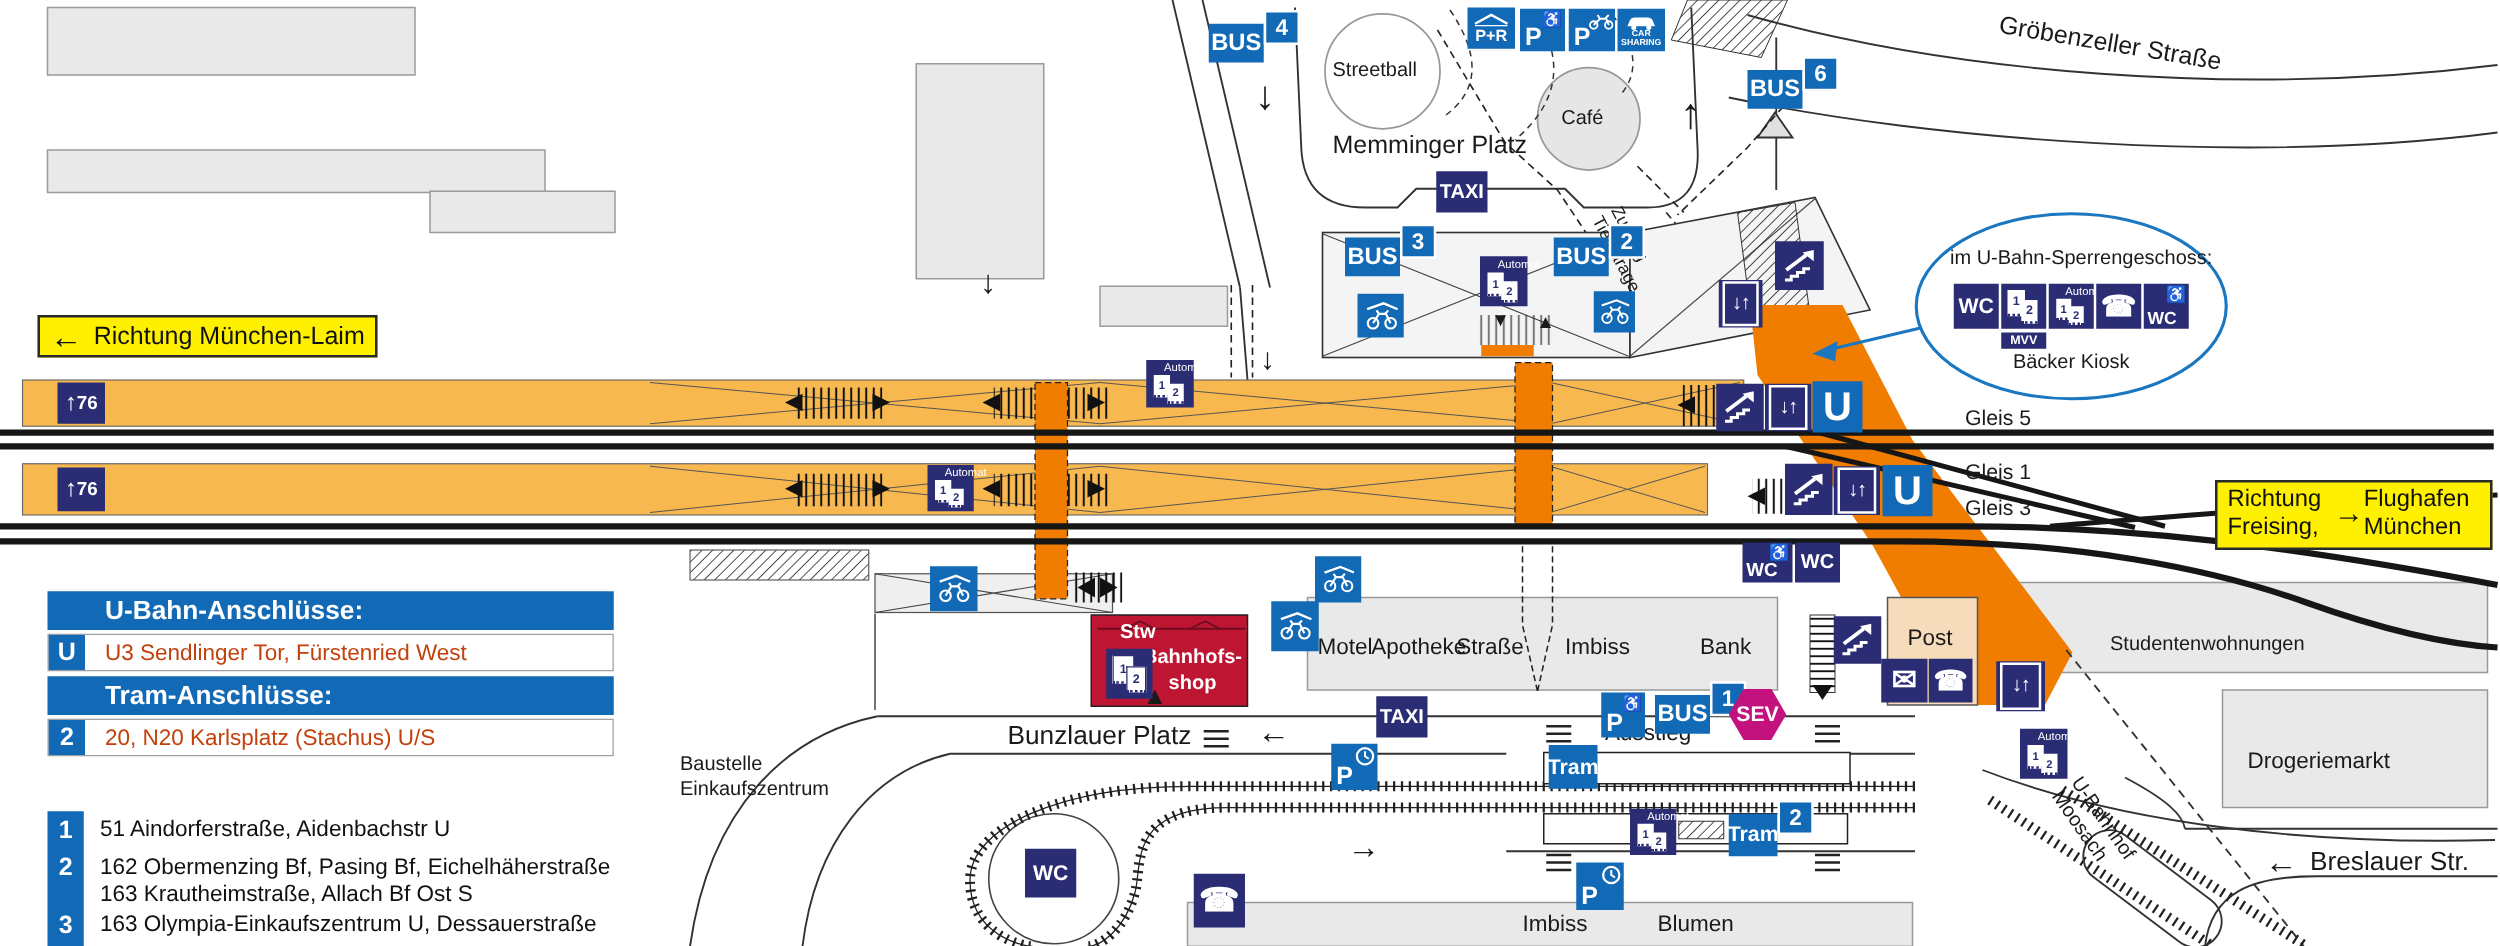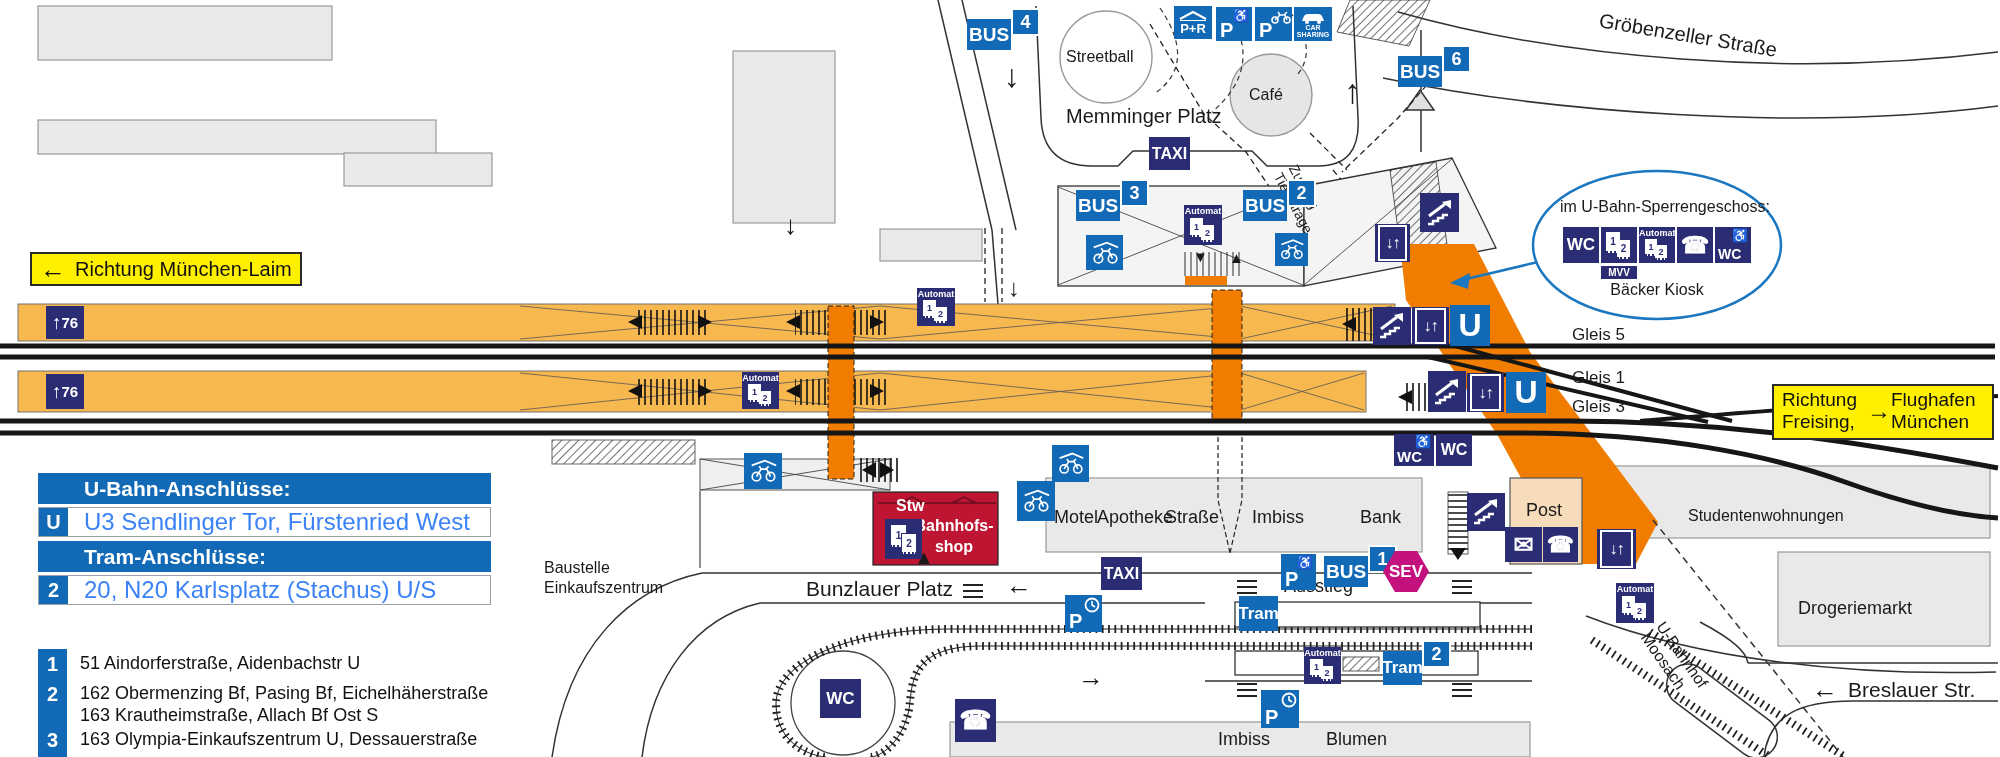--- a/index.html
+++ b/index.html
@@ -7,30 +7,30 @@
   svg.base{position:absolute;left:0;top:0}
   .lbl{position:absolute;color:#1a1a1a;white-space:nowrap}
   .ic{position:absolute;display:flex;align-items:center;justify-content:center;color:#fff;font-weight:bold;box-sizing:border-box;text-align:center}
   .blue{background:#1269B5}
   .navy{background:#2A2D74}
   .tab{position:absolute;left:calc(100% + 2px);top:-9px;width:25px;height:24px;background:#1269B5;color:#fff;display:flex;align-items:center;justify-content:center;font-size:18px;font-weight:bold;box-shadow:0 0 0 2px #fff}
   .arrow{position:absolute;color:#1a1a1a;font-weight:bold;line-height:1}
   .ysign{position:absolute;background:#FFF000;border:2px solid #2a2a2a;color:#111;display:flex;align-items:center;padding:1px 8px;gap:9px;box-sizing:border-box}
   .elev{padding:3px}
   .elev-in{border:2px solid #fff;width:100%;height:100%;display:flex;align-items:center;justify-content:center;font-size:16px;font-weight:bold;letter-spacing:-1px}
-  .alab{position:absolute;top:1px;left:0;width:100%;font-size:9px;font-weight:bold}
+  .alab{position:absolute;top:1px;left:12px;width:100%;font-size:9px;font-weight:normal}
   .tick{position:absolute;background:#fff;color:#2A2D74;font-weight:bold;display:flex;align-items:center;justify-content:center;border-bottom:2px dotted #2A2D74;font-size:9px}
   .tickw{position:absolute;background:#fff;color:#2A2D74;font-weight:bold;display:flex;align-items:center;justify-content:center;border:1px solid #2A2D74;border-bottom:2px dotted #2A2D74;font-size:10px}
   .pmain{position:absolute;left:4px;bottom:1px;font-size:20px;line-height:1}
   .pside{position:absolute;right:2px;top:2px;font-size:13px;line-height:1}
   .sev{background:#C3117E;clip-path:polygon(26% 0,74% 0,100% 50%,74% 100%,26% 100%,0 50%)}
   .lg-h{position:absolute;background:#1269B5;color:#fff;font-weight:bold;font-size:21px;display:flex;align-items:center;padding-left:46px;width:453px;height:31px;box-sizing:border-box}
   .lg-row{position:absolute;width:453px;height:30px;background:#fff;border:1px solid #9aa0a6;box-sizing:border-box}
   .lg-badge{position:absolute;left:0;top:0;bottom:0;width:29px;background:#1269B5;color:#fff;font-weight:bold;display:flex;align-items:center;justify-content:center;font-size:20px}
-  .lg-text{position:absolute;left:31px;right:0;top:0;bottom:0;display:flex;align-items:center;padding-left:14px;font-size:24px;color:#3b82f6}
+  .lg-text{position:absolute;left:31px;right:0;top:0;bottom:0;display:flex;align-items:center;padding-left:14px;font-size:18px;color:#c2410c}
   .busnum{position:absolute;left:38px;width:29px;height:26px;color:#fff;font-weight:bold;font-size:20px;display:flex;align-items:center;justify-content:center}
   .bustext{position:absolute;left:80px;font-size:18px;color:#111;white-space:nowrap}
 </style>
 </head>
 <body>
 
 <div id="map">
 
 <svg class="base" width="2000" height="757" viewBox="0 0 2000 757">
   <defs>
@@ -211,21 +211,21 @@
 <div class="lbl" style="left:1066px;top:48px;font-size:16px">Streetball</div>
 <div class="lbl" style="left:1249px;top:86px;font-size:16px">Café</div>
 <div class="lbl" style="left:1066px;top:105px;font-size:20px">Memminger Platz</div>
 <div class="lbl" style="left:1300px;top:162px;font-size:14px;transform:rotate(62deg);transform-origin:left top;line-height:17px;text-align:left">
   <div>Zugang</div>
   <div>Tiefgarage</div>
 </div>
 <div class="lbl" style="left:1572px;top:325px;font-size:17px">Gleis 5</div>
 <div class="lbl" style="left:1572px;top:368px;font-size:17px">Gleis 1</div>
 <div class="lbl" style="left:1572px;top:397px;font-size:17px">Gleis 3</div>
-<div class="lbl" style="left:544px;top:558px;font-size:16px;line-height:20px;white-space:normal;width:150px">
+<div class="lbl" style="left:544px;top:602px;font-size:16px;line-height:20px;white-space:normal;width:150px">
   <div>Baustelle</div>
   <div>Einkaufszentrum</div>
 </div>
 <div class="lbl" style="left:806px;top:577px;font-size:21px">Bunzlauer Platz</div>
 <div class="lbl" style="left:1054px;top:507px;font-size:18px">Motel</div>
 <div class="lbl" style="left:1097px;top:507px;font-size:18px">Apotheke</div>
 <div class="lbl" style="left:1165px;top:507px;font-size:18px">Straße</div>
 <div class="lbl" style="left:1252px;top:507px;font-size:18px">Imbiss</div>
 <div class="lbl" style="left:1360px;top:507px;font-size:18px">Bank</div>
 <div class="lbl" style="left:1526px;top:500px;font-size:18px">Post</div>

